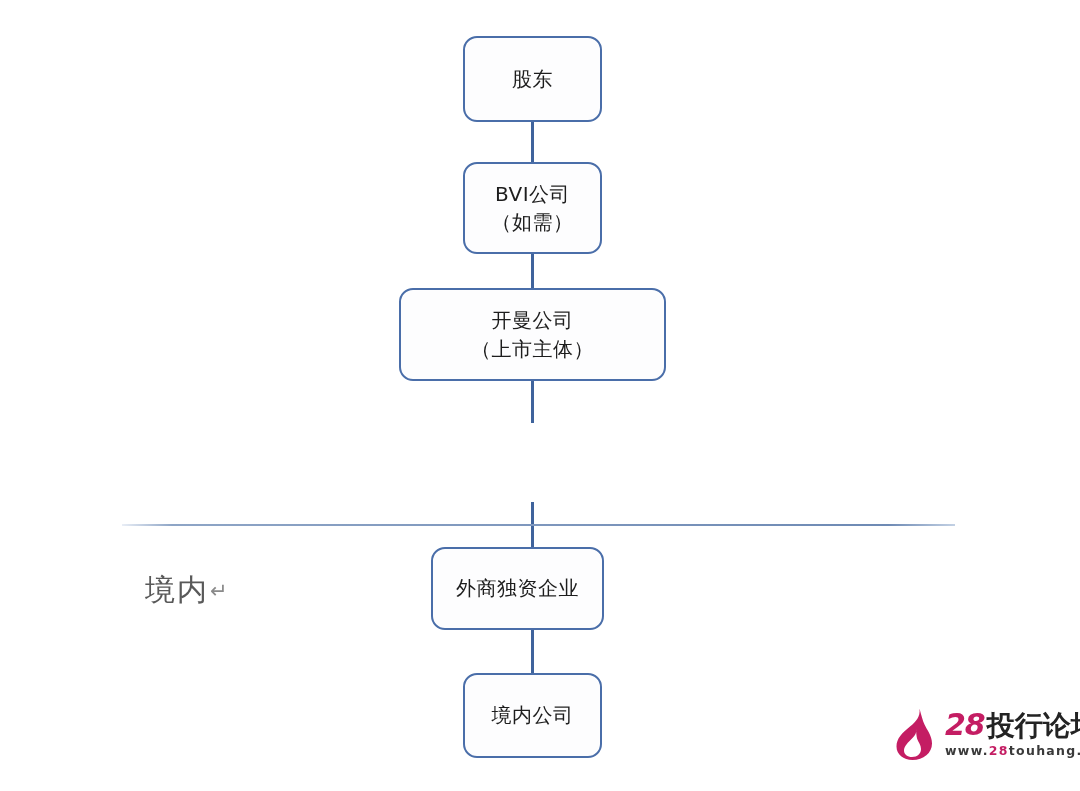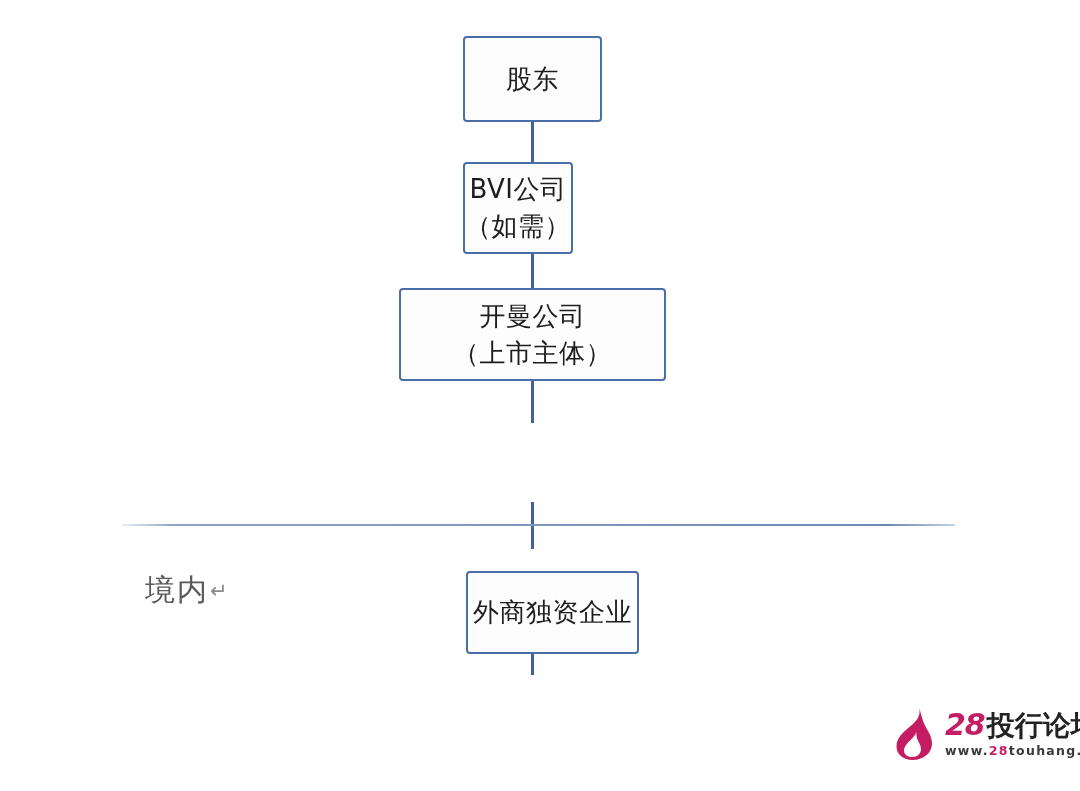--- a/index.html
+++ b/index.html
@@ -20,42 +20,42 @@
     height: 791px;
     background: #ffffff;
   }
 
   
   .node {
     position: absolute;
     box-sizing: border-box;
     background: #fdfdfe;
     border: 2px solid #4a6ea9;
-    border-radius: 4px;
+    border-radius: 14px;
     display: flex;
     flex-direction: column;
     align-items: center;
     justify-content: center;
     color: #1d1d1d;
     font-family: "DejaVu Sans", "Liberation Sans", sans-serif;
-    font-size: 26px;
+    font-size: 20px;
     line-height: 1.42;
     letter-spacing: 0.5px;
     white-space: nowrap;
     z-index: 3;
   }
   .node .line2 {
     display: block;
   }
 
   #node-shareholder { left: 463px; top: 36px;  width: 139px; height: 86px; }
-  #node-bvi         { left: 463px; top: 162px; width: 110px; height: 92px; }
+  #node-bvi         { left: 463px; top: 162px; width: 139px; height: 92px; }
   #node-cayman      { left: 399px; top: 288px; width: 267px; height: 93px; }
   #node-hk          { left: 463px; top: 421px; width: 139px; height: 83px; }
-  #node-wfoe        { left: 466px; top: 547px; width: 173px; height: 83px; margin-top: 24px; }
+  #node-wfoe        { left: 431px; top: 547px; width: 173px; height: 83px; }
   #node-domestic    { left: 463px; top: 673px; width: 139px; height: 85px; }
 
   
   .connector {
     position: absolute;
     left: 531px;
     width: 3px;
     background: #3f639c;
     z-index: 1;
   }
@@ -166,20 +166,23 @@
   <div class="node" id="node-cayman">
     <span>开曼公司</span>
     <span class="line2">（上市主体）</span>
   </div>
 
 
   <div class="node" id="node-wfoe">
     <span>外商独资企业</span>
   </div>
 
+  <div class="node" id="node-domestic">
+    <span>境内公司</span>
+  </div>
 
 
   <div class="region-label" id="label-onshore">
     <span>境内</span><span class="pilcrow">↵</span>
   </div>
 
   <div id="watermark">
     <svg id="flame-icon" viewBox="0 0 44 54">
       <path d="M26.5 1.5 C27.5 10 23 14.5 17 19.5 C9 26 3.5 31.5 3.5 39.5 C3.5 47.5 10.5 53 19.5 53 C30.5 53 39 46 39 36.5 C39 28.5 34 23 31.5 17.5 C29.8 13.8 28.2 8.2 26.5 1.5 Z" fill="#c41d63"></path>
       <path d="M23 22 C24 27 21 29.5 17.5 33 C13.5 37 11 40 11 43.5 C11 47.5 14.5 50 19 50 C24.5 50 28 46.5 28 42 C28 38 25.5 35.5 24.2 32 C23.5 29.8 23.2 26 23 22 Z" fill="#ffffff"></path>

